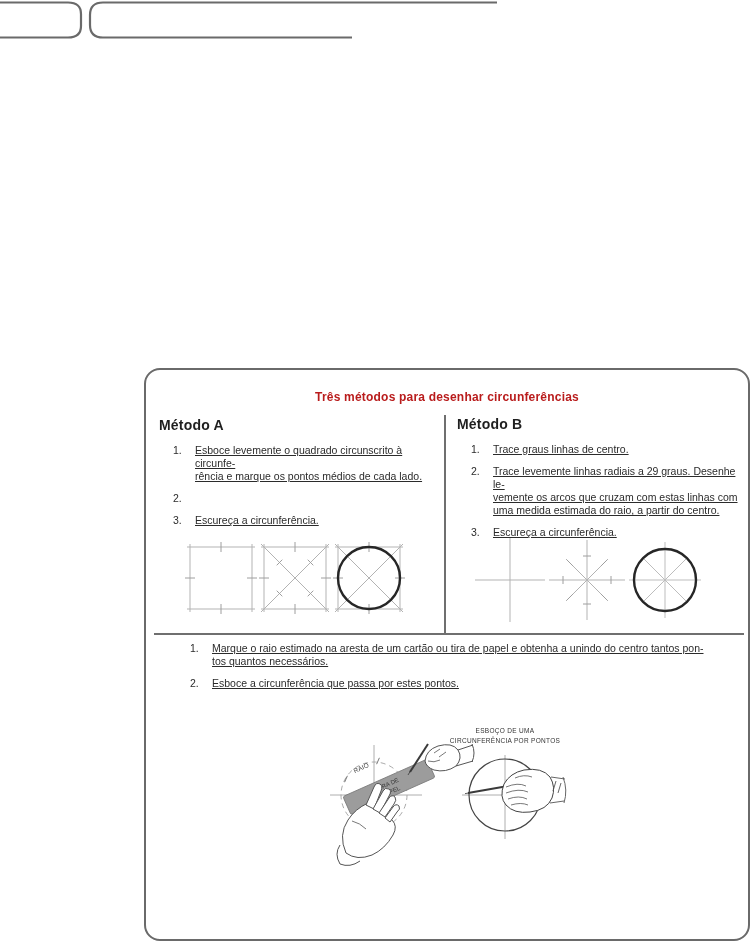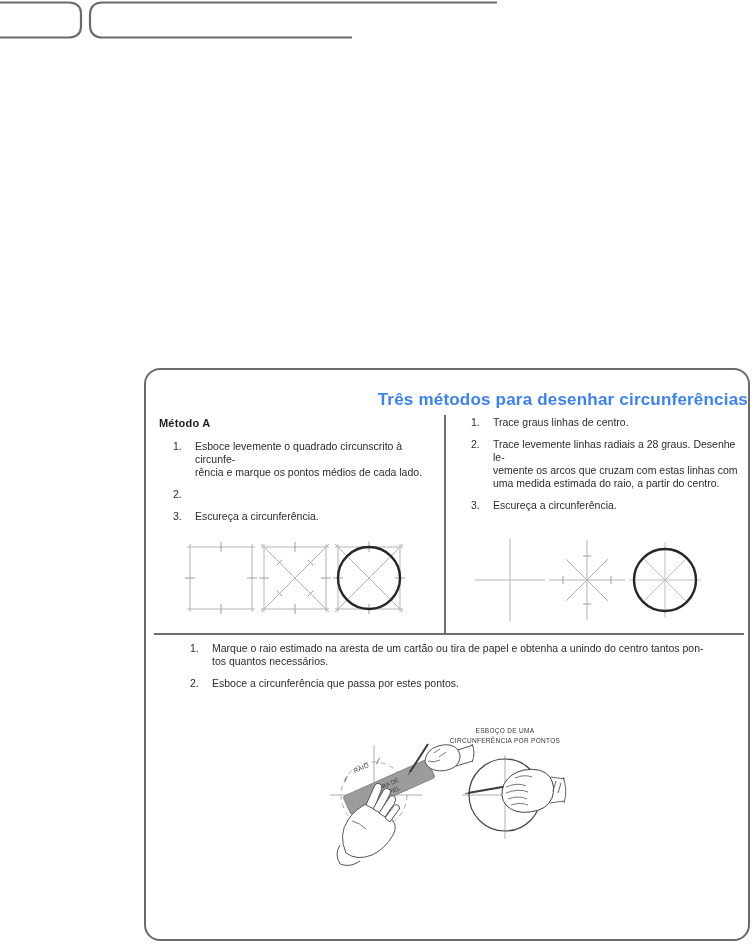--- a/index.html
+++ b/index.html
@@ -6,34 +6,34 @@
   body{
     width:756px;height:946px;position:relative;background:#ffffff;
     font-family:"Liberation Sans",sans-serif;color:#2b2b2b;overflow:hidden;
   }
   .header-deco{position:absolute;left:0;top:0;}
   .panel{
     position:absolute;left:144px;top:368px;width:606px;height:573px;
     border:2px solid #6a6a6a;border-radius:16px;box-sizing:border-box;background:#fff;
   }
   .panel-title{
-    position:absolute;top:20px;left:0;right:0;text-align:right;
-    font-size:17px;font-weight:bold;color:#3b82f6;letter-spacing:.2px;
+    position:absolute;top:20px;left:0;right:0;text-align:center;
+    font-size:12px;font-weight:bold;color:#b91c1c;letter-spacing:.2px;
   }
   .v-divider{position:absolute;left:298px;top:45px;width:2px;height:219px;background:#6f6f6f;}
   .h-divider{position:absolute;left:8px;top:263px;width:590px;height:2px;background:#6f6f6f;}
   .method{position:absolute;}
   .method-a{left:13px;top:47px;width:286px;}
   .method-b{left:311px;top:46px;width:292px;}
   .method-c{left:27px;top:272px;width:576px;}
-  .m-head{font-size:11px;font-weight:bold;color:#1f1f1f;margin:0 4px 11px 0;letter-spacing:.2px;}
+  .m-head{font-size:14px;font-weight:bold;color:#1f1f1f;margin:0 4px 11px 0;letter-spacing:.2px;}
   .item{display:flex;margin:0 0 9px 0;font-size:10.5px;line-height:13px;color:#2b2b2b;}
   .item .num{flex:none;width:16px;margin-left:14px;}
   .method-c .item .num{margin-left:17px;}
-  .item .txt{flex:1;margin-left:6px;white-space:pre-line;}
+  .item .txt{flex:1;margin-left:6px;white-space:pre-line;text-decoration:underline;}
   .diagram{position:absolute;}
   .svg-a{left:39px;top:168px;}
   .svg-b{left:316px;top:165px;}
   .svg-c{left:176px;top:347px;}
   svg text{font-family:"Liberation Sans",sans-serif;}
 </style>
 </head>
 <body>
 
 <svg class="header-deco" width="520" height="46" viewBox="0 0 520 46">
@@ -57,27 +57,28 @@
     <div class="item">
       <span class="num">2.</span>
     </div>
     <div class="item">
       <span class="num">3.</span>
       <span class="txt">Escureça a circunferência.</span>
     </div>
   </section>
 
   <section class="method method-b">
+    <h4 class="m-head">Método B</h4>
     <div class="item">
       <span class="num">1.</span>
       <span class="txt">Trace graus linhas de centro.</span>
     </div>
     <div class="item">
       <span class="num">2.</span>
-      <span class="txt">Trace levemente linhas radiais a 28 graus. Desenhe le-
+      <span class="txt">Trace levemente linhas radiais a 29 graus. Desenhe le-
 vemente os arcos que cruzam com estas linhas com
 uma medida estimada do raio, a partir do centro.</span>
     </div>
     <div class="item">
       <span class="num">3.</span>
       <span class="txt">Escureça a circunferência.</span>
     </div>
   </section>
 
   <svg class="diagram svg-a" width="230" height="80" viewBox="0 0 230 80">

